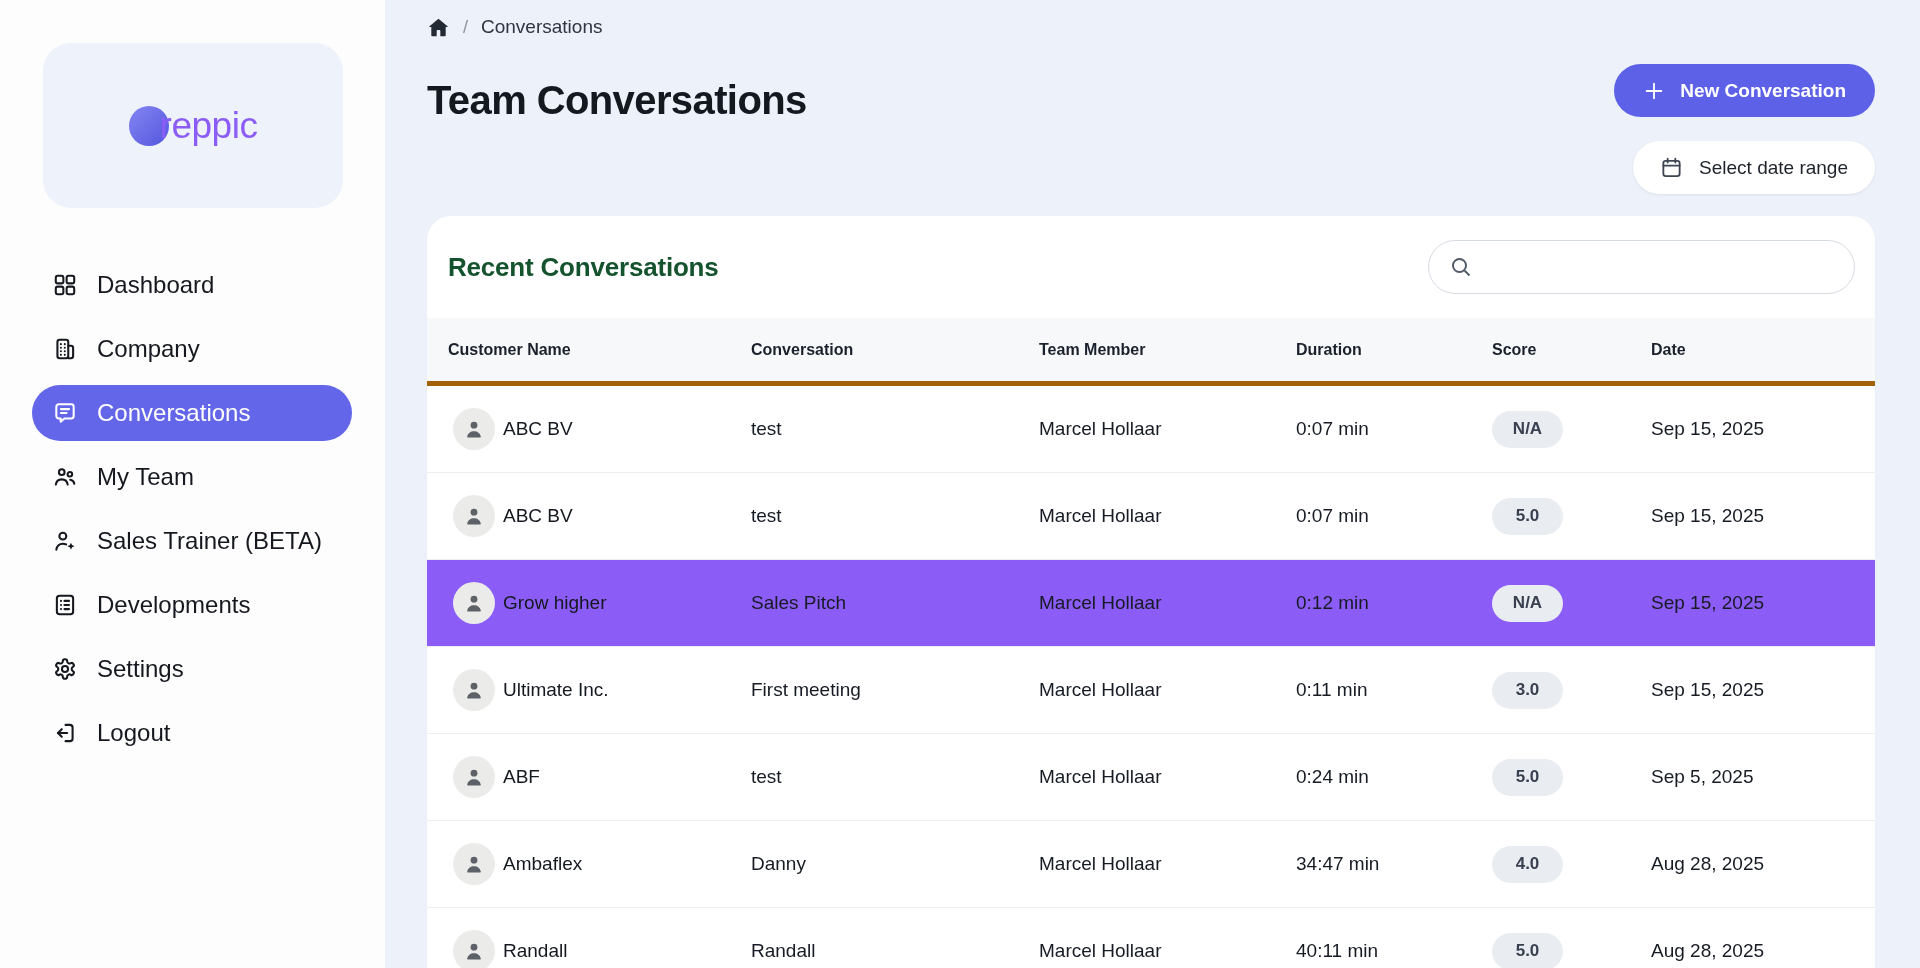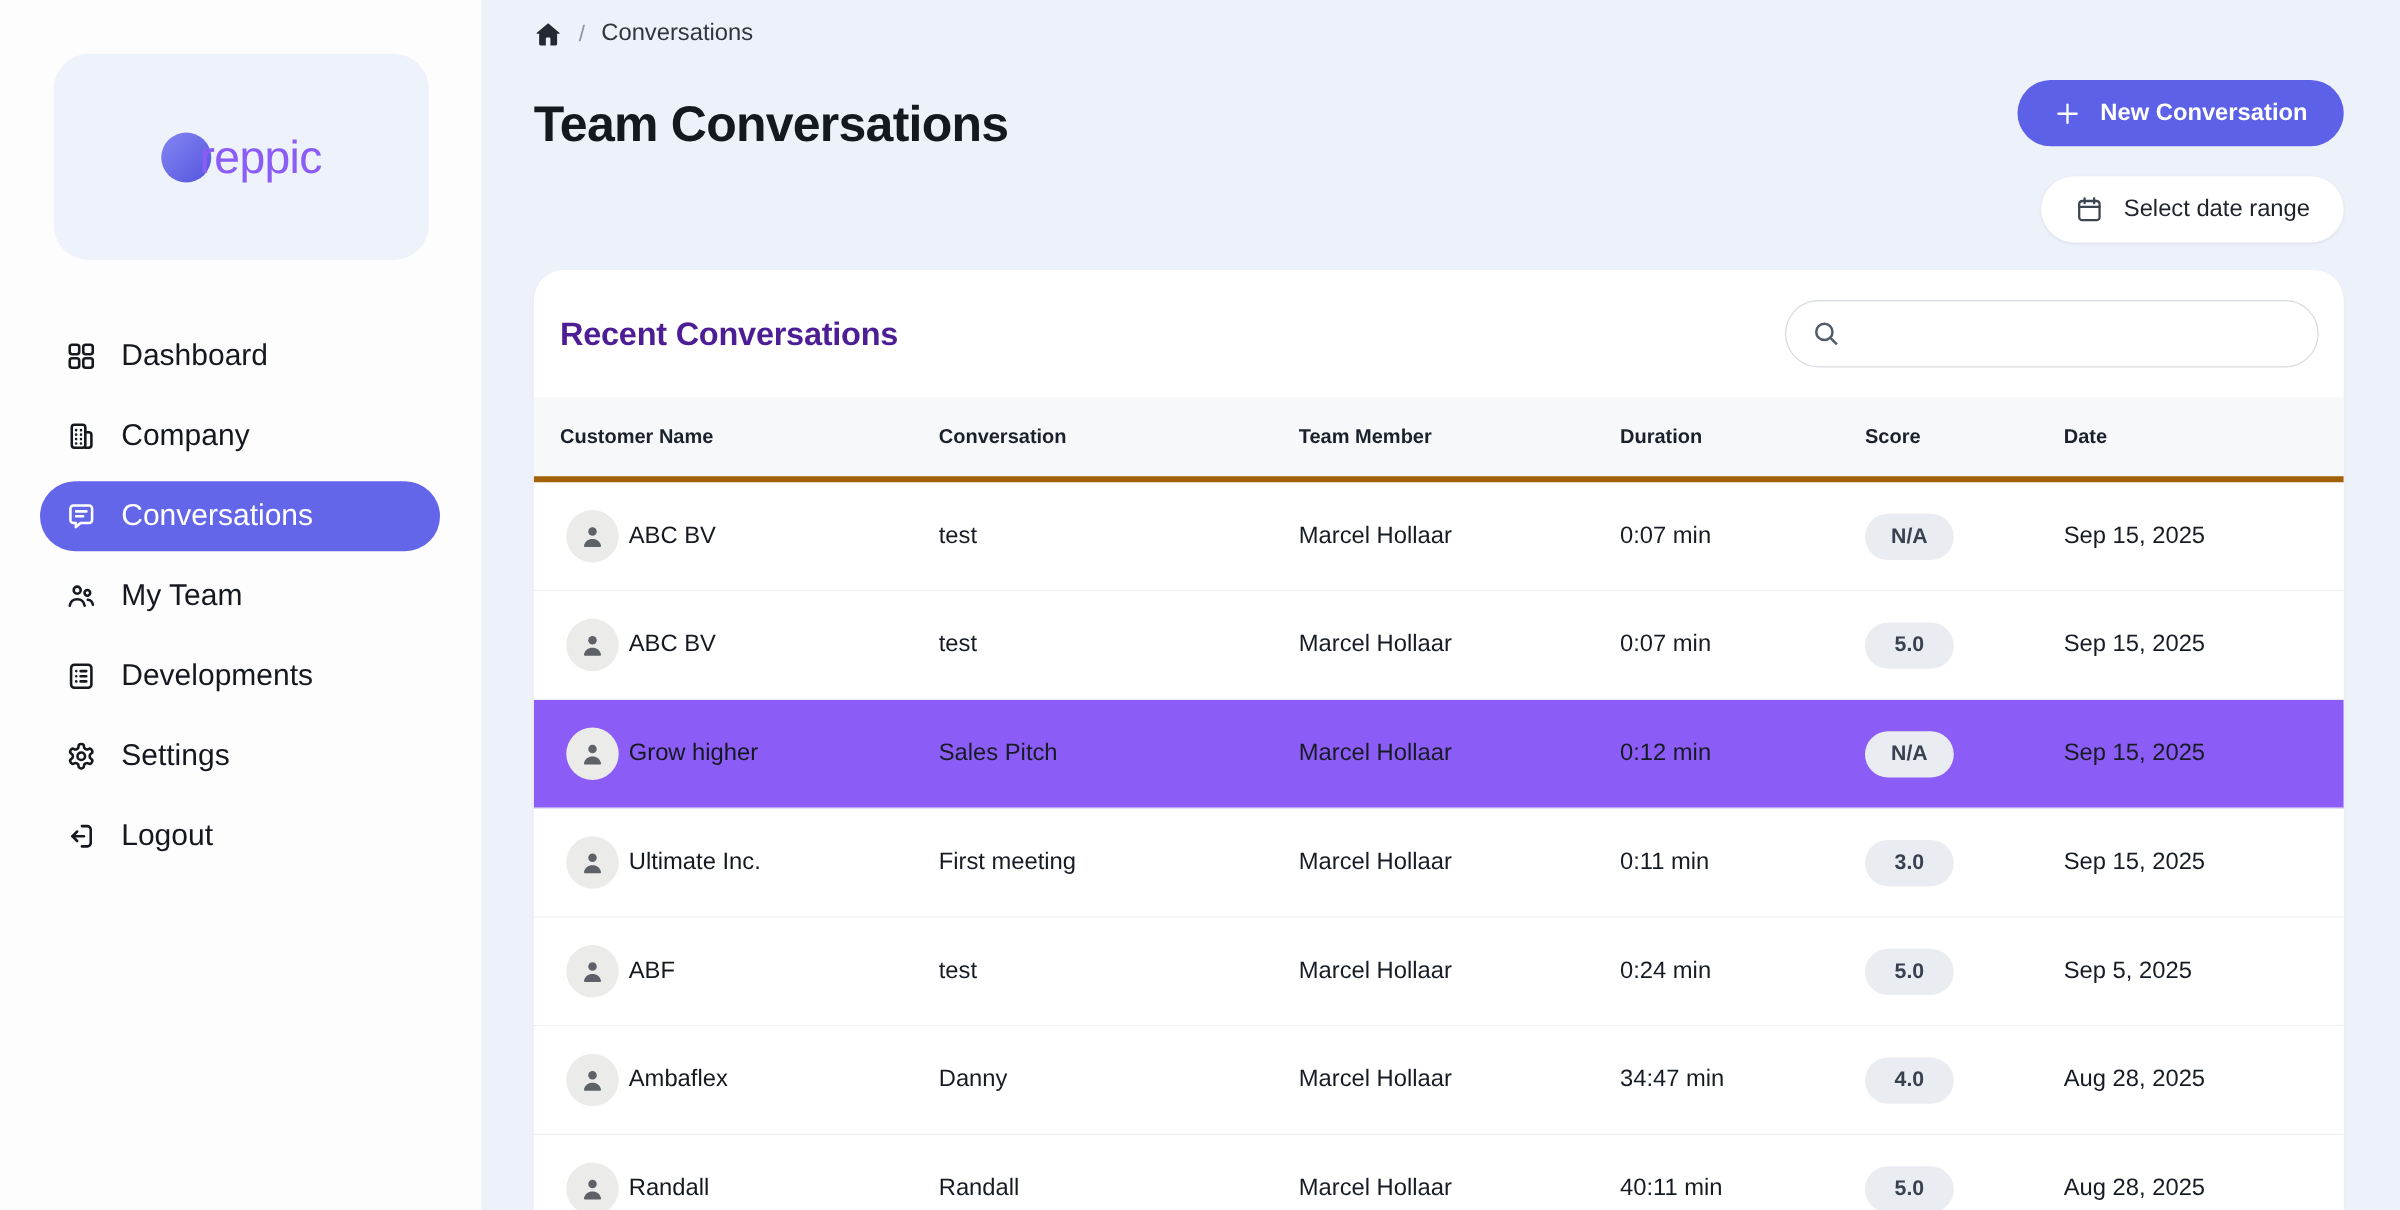--- a/index.html
+++ b/index.html
@@ -77,21 +77,21 @@
     background: #ffffff;
     border-radius: 24px;
     height: 820px;
     overflow: hidden;
     box-shadow: 0 1px 3px rgba(16,24,40,.04);
   }
   .card-header {
     display: flex; align-items: center; justify-content: space-between;
     padding: 24px 20px 24px 21px; height: 102px;
   }
-  .panel-title { font-size: 26px; font-weight: 600; color: #4c1d95; letter-spacing: -0.2px; }
+  .panel-title { font-size: 26px; font-weight: 600; color: #14532d; letter-spacing: -0.2px; }
   .search {
     width: 427px; height: 54px;
     border: 1.5px solid #d6dae1; border-radius: 27px;
     display: flex; align-items: center; gap: 13px;
     padding: 0 10px 0 20px; background: #fff;
   }
   .search svg { width: 24px; height: 24px; stroke: #525b69; stroke-width: 2; fill: none; flex-shrink: 0; }
   .search input {
     border: none; outline: none; background: transparent;
     font-family: "Liberation Sans", sans-serif;
@@ -183,20 +183,30 @@
             <svg viewBox="0 0 24 24">
               <circle cx="9" cy="7.5" r="2.6"></circle>
               <circle cx="16.5" cy="9.5" r="2.1"></circle>
               <path d="M3.5 19c.5-3 2.6-4.8 5.5-4.8S14 16 14.5 19"></path>
               <path d="M16.8 14.6c2.1.2 3.4 1.6 3.8 3.6"></path>
             </svg>
           </span>
     <span class="label">My Team</span>
   </div>
 
+  <div class="nav-item">
+    <span class="icon">
+            <svg viewBox="0 0 24 24">
+              <circle cx="10" cy="7.5" r="3.2"></circle>
+              <path d="M4 20c.6-3.5 3-5.5 6-5.5 1.1 0 2.1.2 3 .7"></path>
+              <path d="M17.5 13.5l1 2.3 2.3 1-2.3 1-1 2.3-1-2.3-2.3-1 2.3-1z" fill="currentColor" stroke="none"></path>
+            </svg>
+          </span>
+    <span class="label">Sales Trainer (BETA)</span>
+  </div>
 
   <div class="nav-item">
     <span class="icon">
             <svg viewBox="0 0 24 24">
               <rect x="4.5" y="3.5" width="15" height="17" rx="2.5"></rect>
               <path d="M8.3 8.2h.01M11.5 8.2h4.2M8.3 12h.01M11.5 12h4.2M8.3 15.8h.01M11.5 15.8h4.2"></path>
             </svg>
           </span>
     <span class="label">Developments</span>
   </div>

